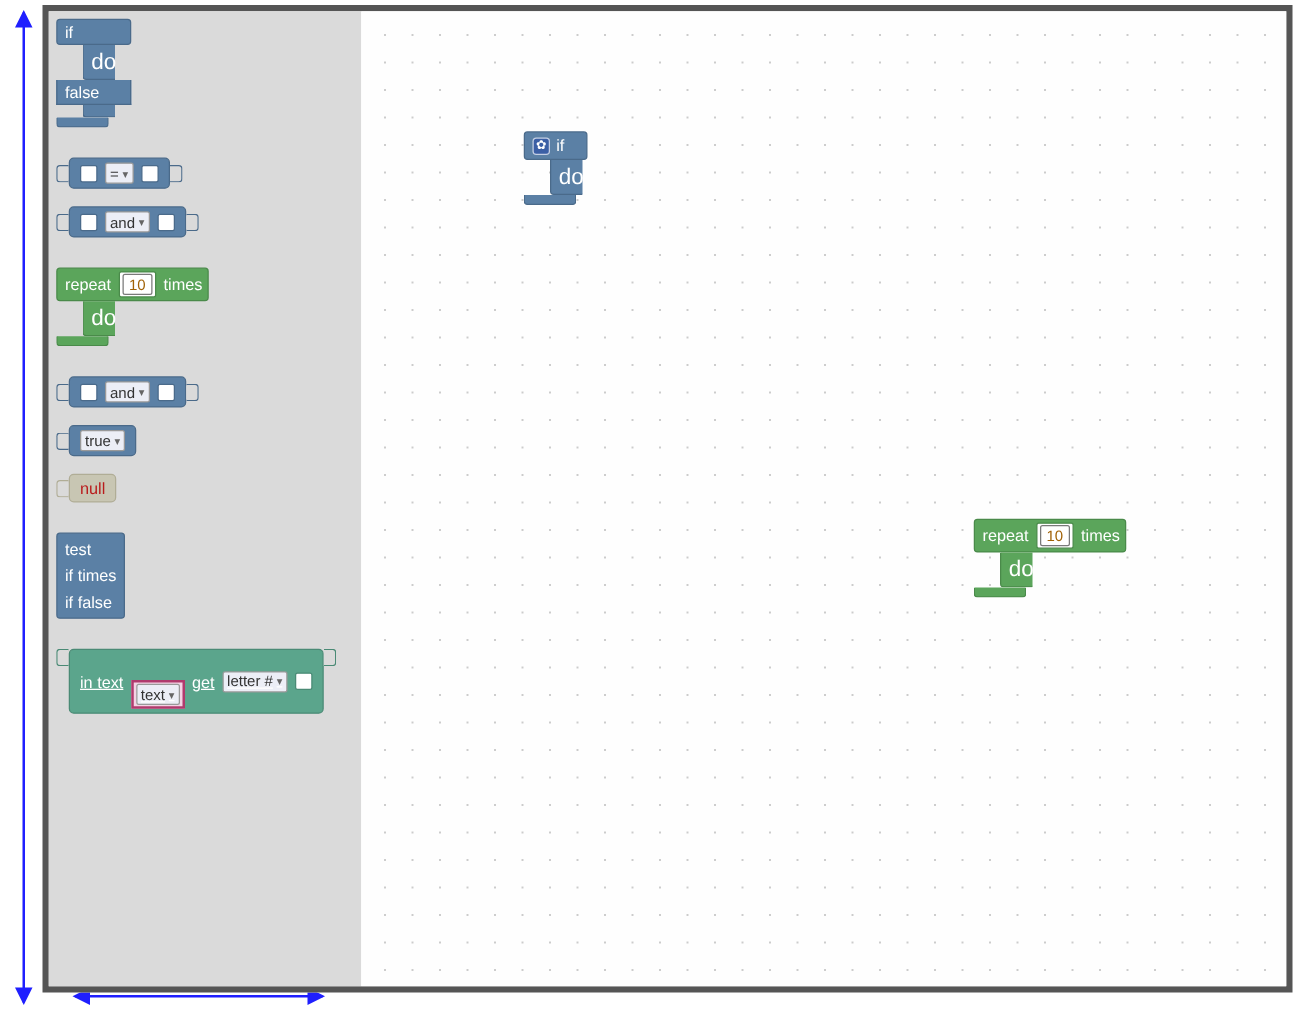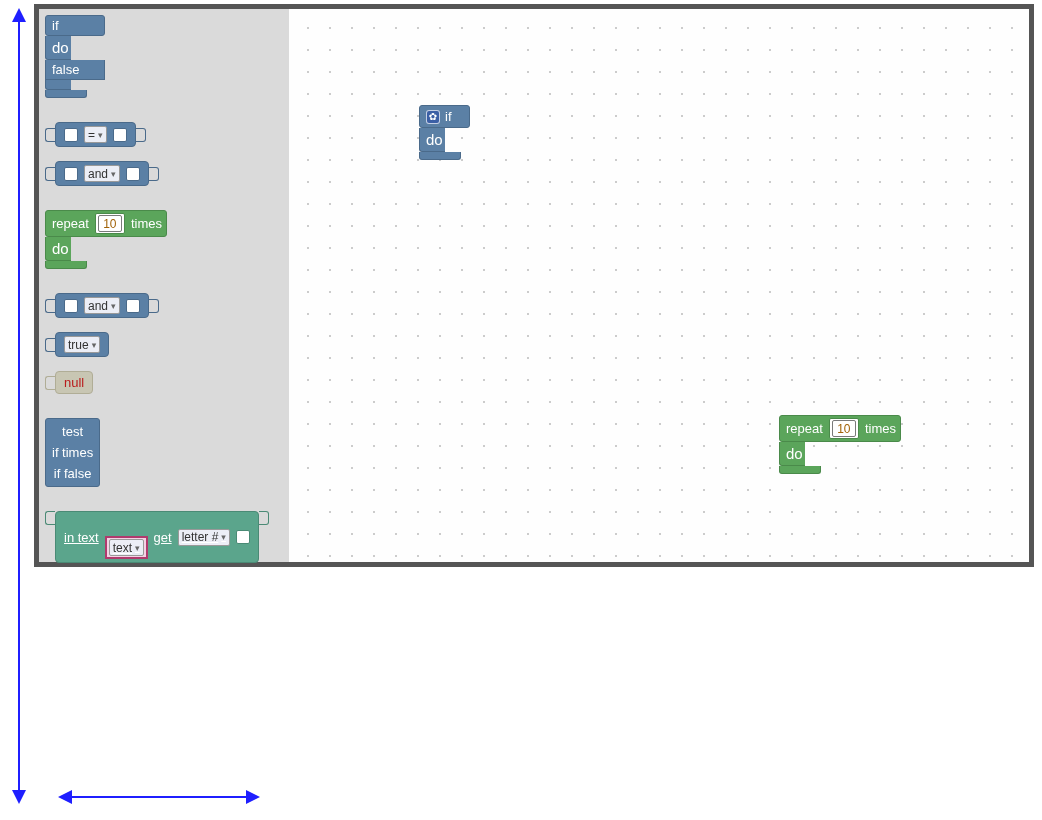--- a/index.html
+++ b/index.html
@@ -55,21 +55,21 @@
     width: 0; height: 0;
     border-top: 7px solid transparent;
     border-bottom: 7px solid transparent;
   }
   .arrow-h::before { left: -2px; border-right: 14px solid #1f1fff; }
   .arrow-h::after  { right: -2px; border-left: 14px solid #1f1fff; }
 
   .frame {
     position: absolute;
     left: 34px; top: 4px;
-    width: 1000px; height: 563px;
+    width: 1000px; height: 790px;
     border: 5px solid #555;
     background: #fefefe;
   }
   .toolbox {
     position: absolute;
     left: 0; top: 0;
     width: 250px; height: 100%;
     background: #dadada;
     padding: 6px 6px 6px 6px;
   }
@@ -109,21 +109,20 @@
     border: 1px solid var(--cd);
     border-radius: 4px;
     padding: 3px 8px;
     display: inline-flex;
     align-items: center;
     gap: 4px;
   }
   .stack {
     display: flex;
     flex-direction: column;
-    align-items: center;
   }
   .inner-slot {
     width: 14px; height: 14px;
     background: #fff;
     border: 1px solid var(--cd);
     border-radius: 2px;
   }
   .dropdown {
     background: #eceef6;
     color: #333;
@@ -164,21 +163,22 @@
   .cmouth {
     display:flex;
   }
   .cmouth .left {
     width: 26px;
     background: var(--c);
     border-left:1px solid var(--cd);
     border-bottom:1px solid var(--cd);
     border-bottom-left-radius: 3px;
     padding: 3px 0 3px 6px;
-    font-size: 15px;
+    font-size: 18px;
+    margin-left: 21px;
   }
   .cmouth .gap {
     background: transparent;
     height: 18px;
     flex: 1;
   }
   .cfoot {
     background: var(--c);
     border:1px solid var(--cd);
     border-top:none;

